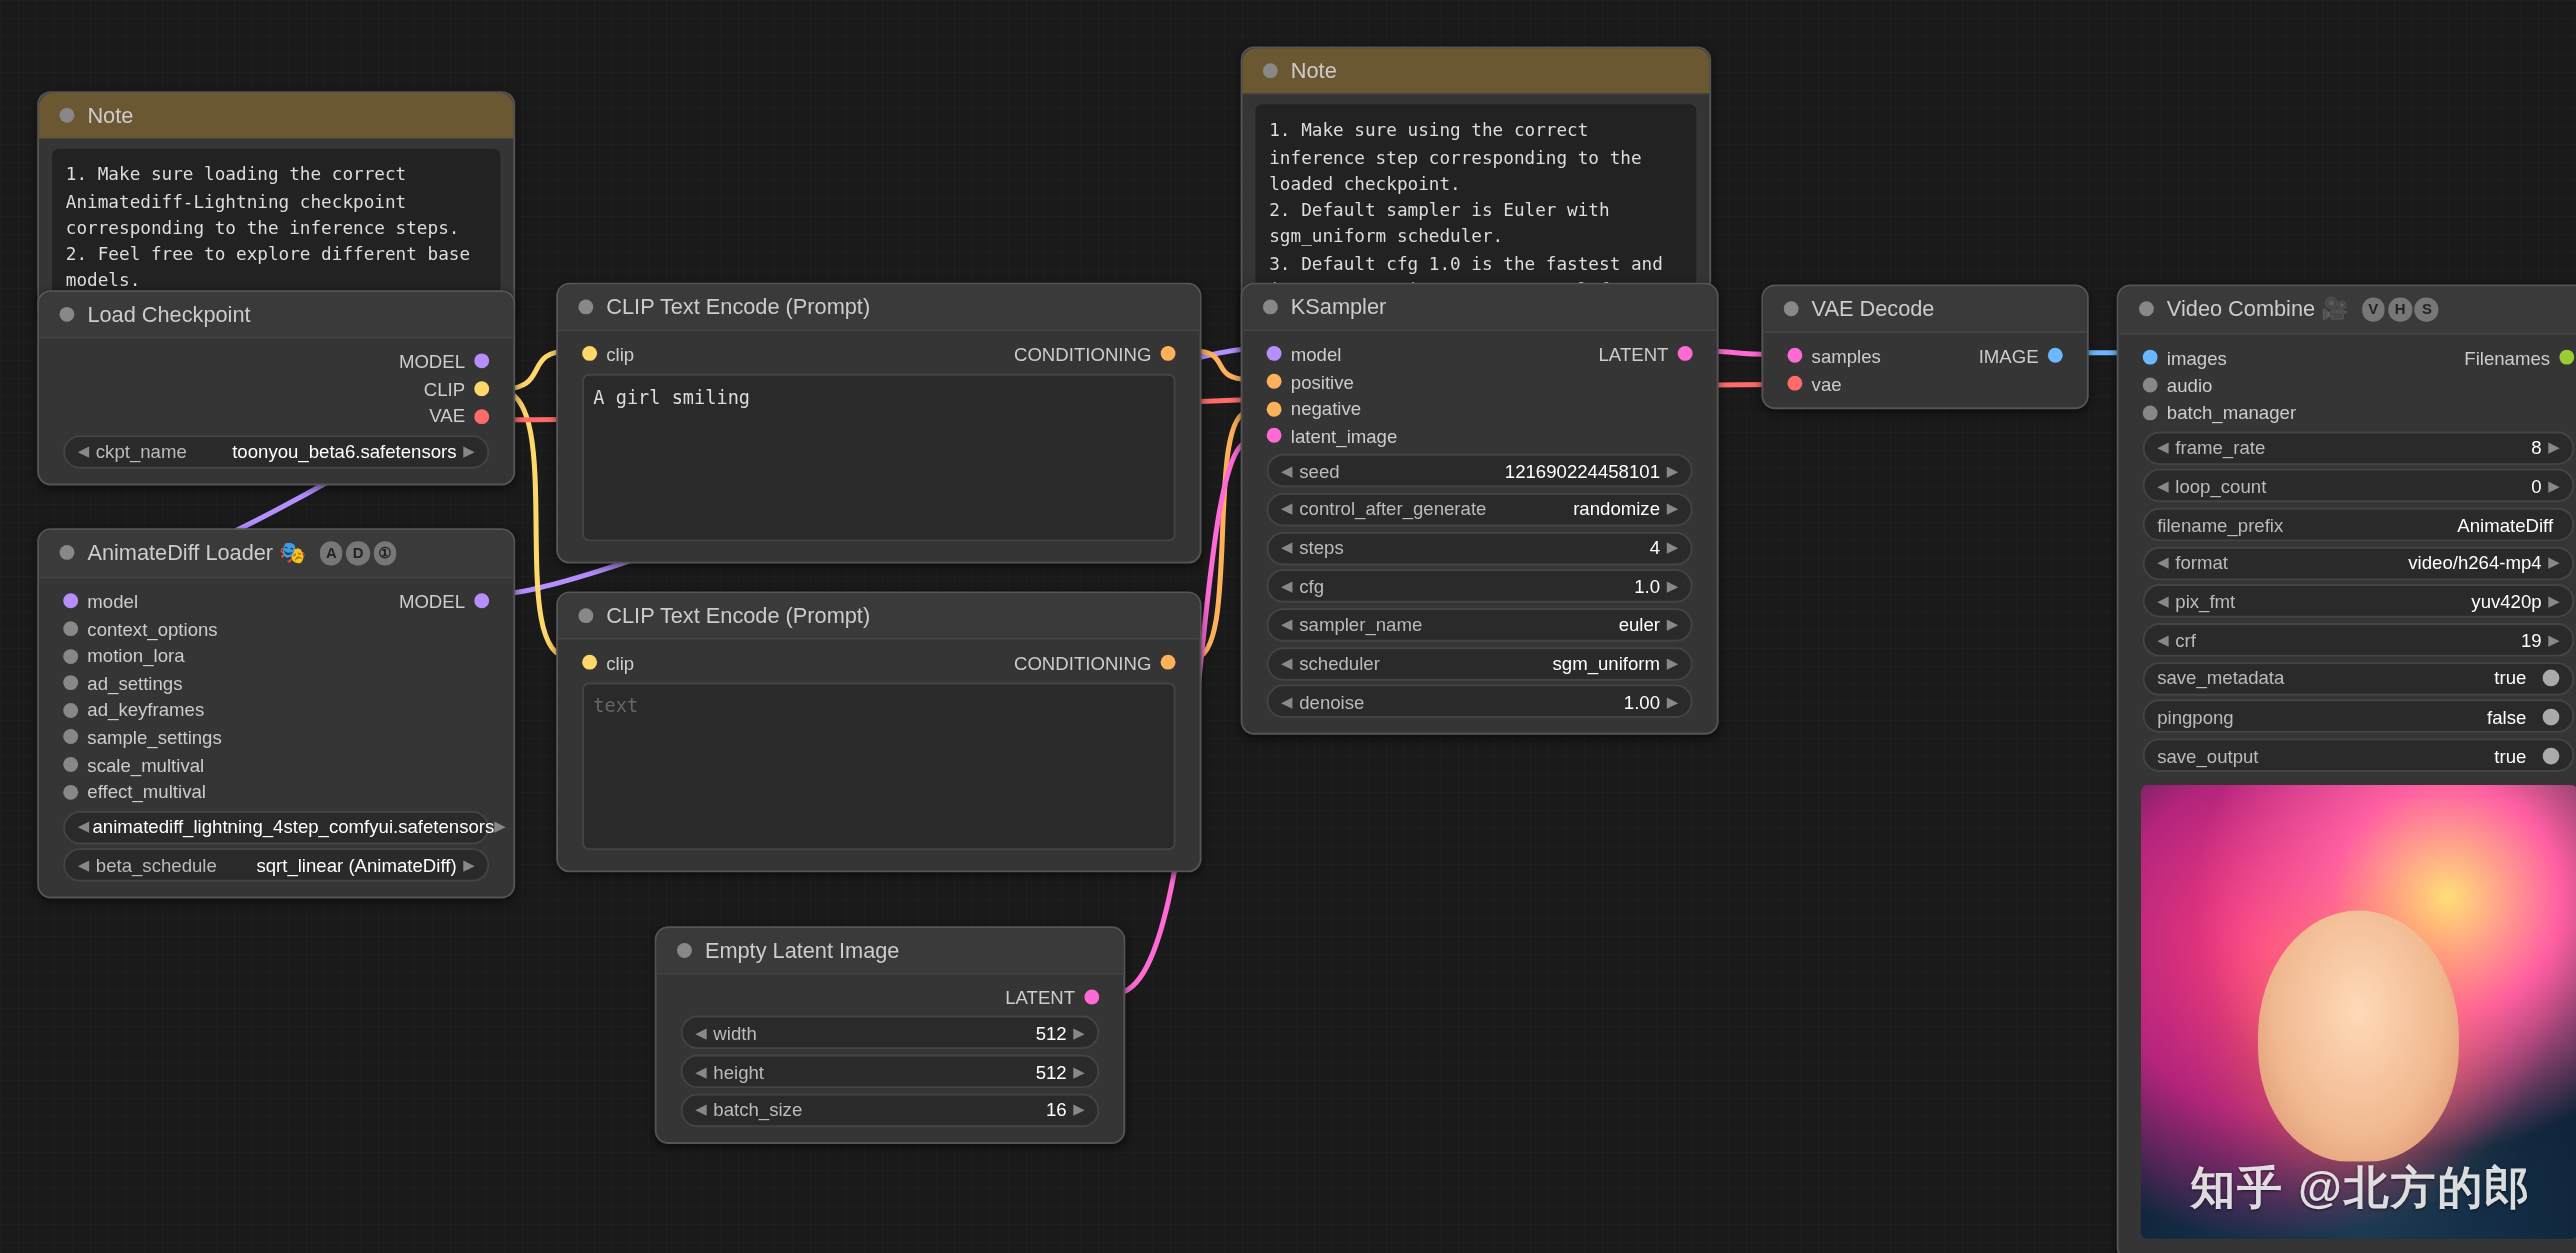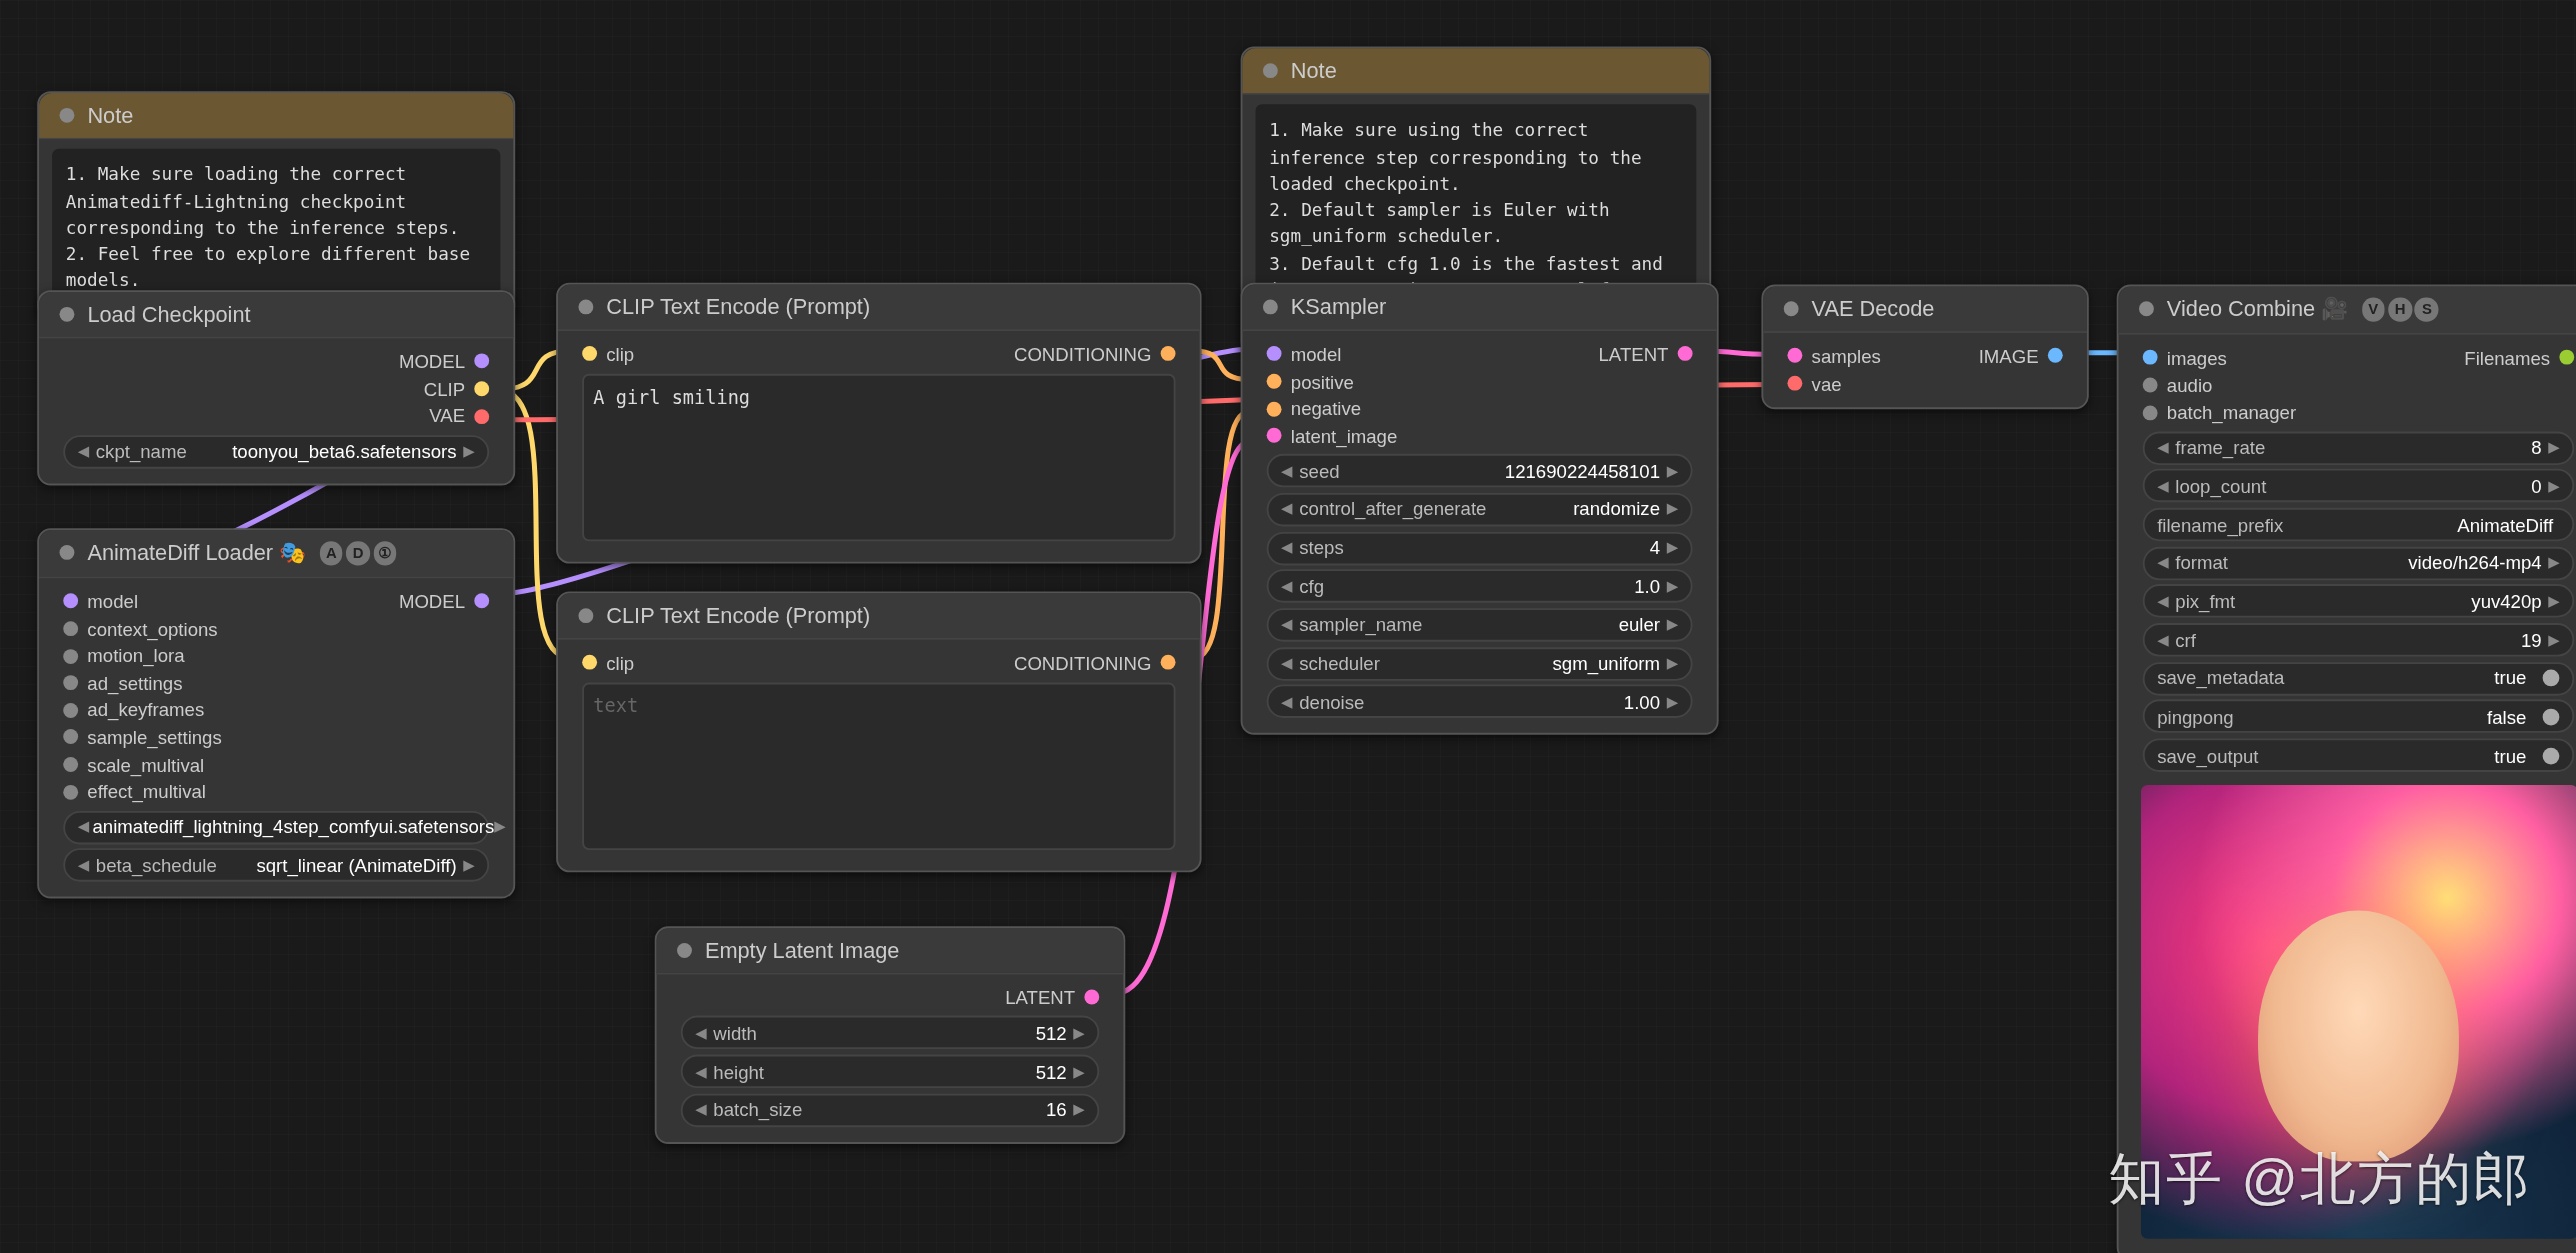--- a/index.html
+++ b/index.html
@@ -104,21 +104,21 @@
   overflow: hidden;
 }
 .portrait::after {
   content: ""; position: absolute; left: 50%; top: 55%; transform: translate(-50%,-50%);
   width: 108px; height: 135px; border-radius: 50% 50% 45% 45%;
   background: radial-gradient(ellipse at 50% 40%, #ffd9b8 0%, #f0b88f 60%, #d68a6a 100%);
   box-shadow: 0 0 45px rgba(255,150,60,0.5);
 }
 .watermark {
   position: absolute; right: 45px; bottom: 36px;
-  font-size: 56px; font-weight: 400;
+  font-size: 45px; font-weight: 700;
   color: rgba(255,255,255,0.85);
   text-shadow: 0 0.9px 2.7px rgba(0,0,0,0.6);
   letter-spacing: 1.8px;
 }
 .badge { display: inline-flex; gap: 1.8px; }
 .badge span {
   display: inline-flex; align-items: center; justify-content: center;
   width: 12.6px; height: 12.6px; border-radius: 50%;
   background: #777; color: #222; font-size: 8px; font-weight: 700;
 }

